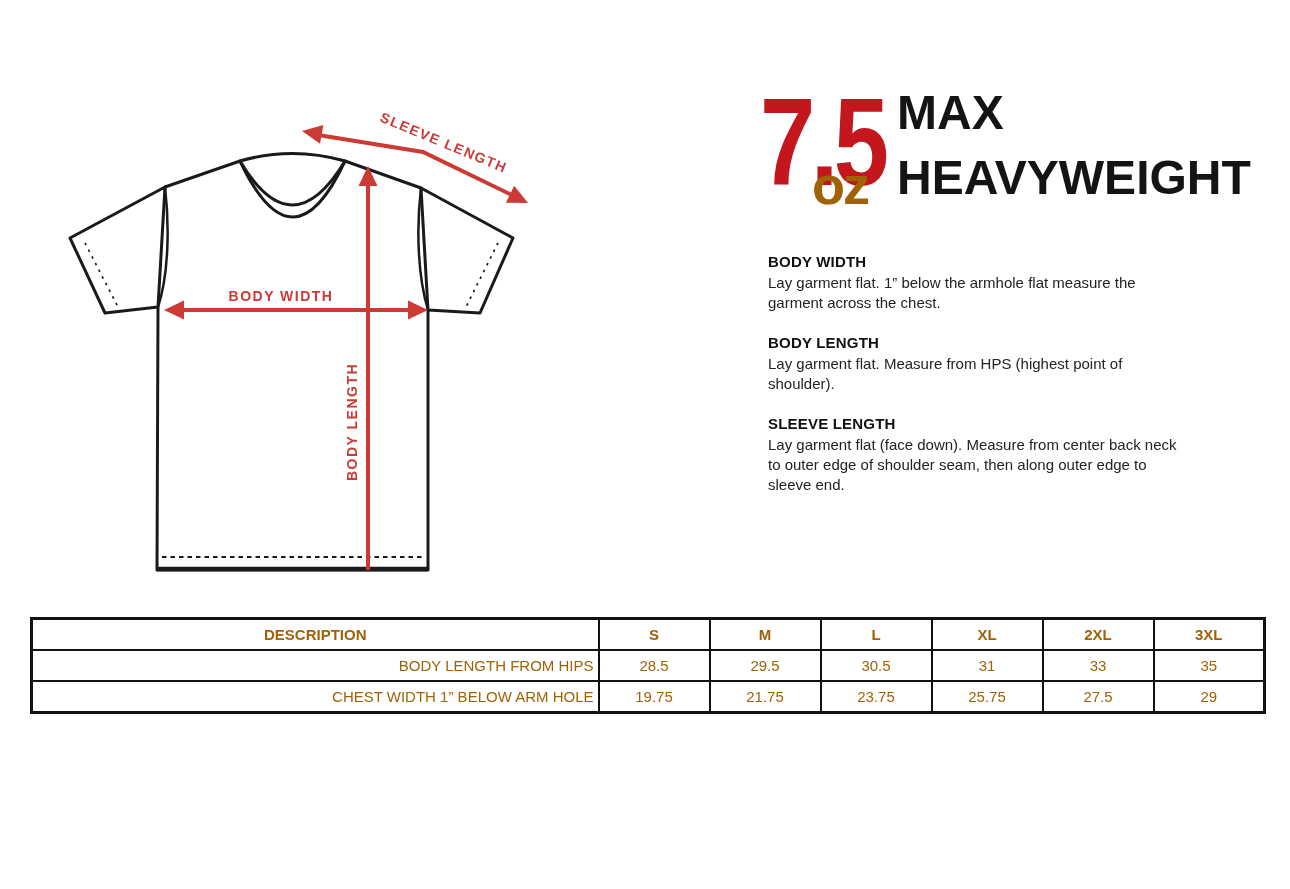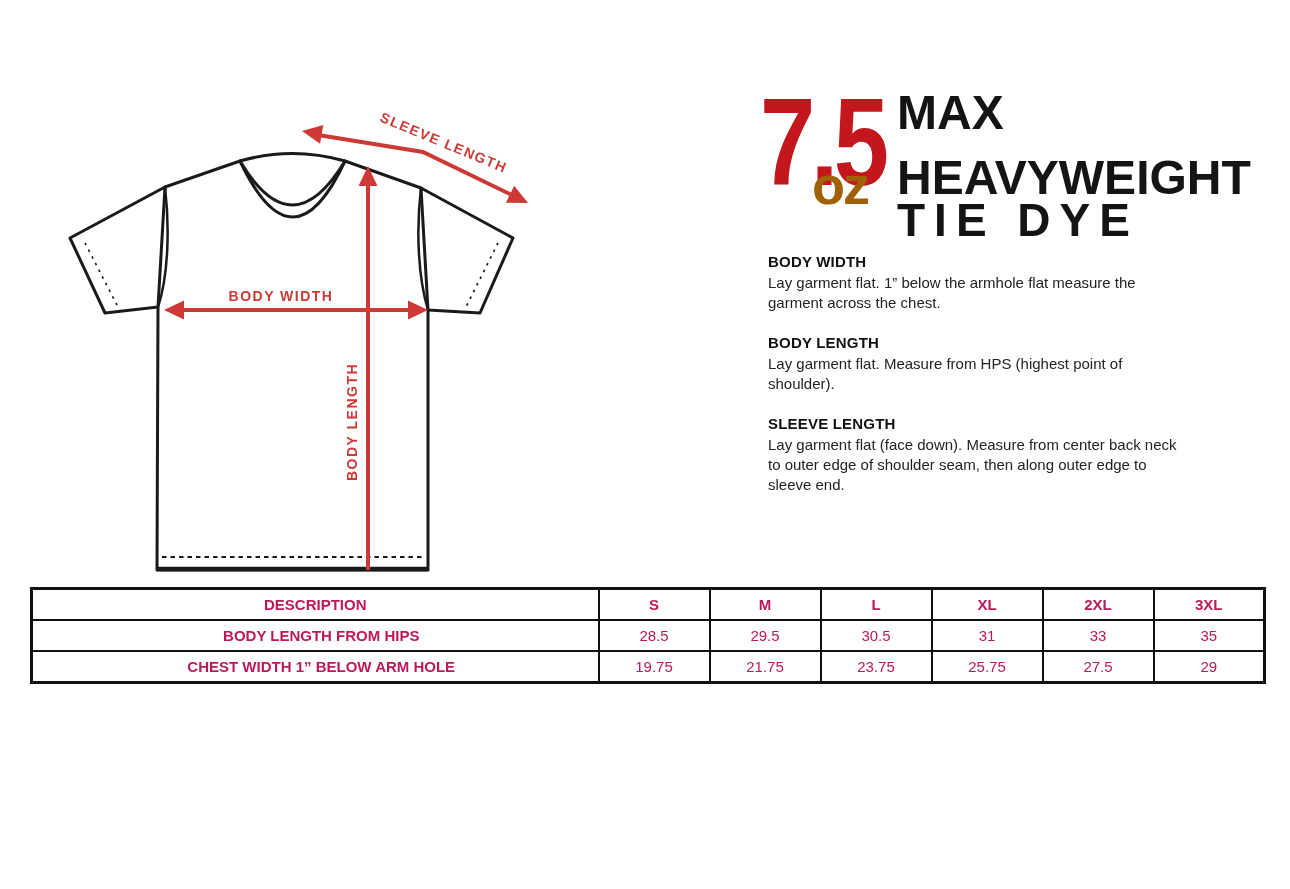--- a/index.html
+++ b/index.html
@@ -56,38 +56,38 @@
     margin:0;font-size:15px;line-height:20px;color:#232323;
   }
   .spec-line{
     position:absolute;left:768px;top:521px;
     font-size:27px;font-weight:bold;color:#111;
     white-space:nowrap;
   }
   .spec-line .divider{margin:0 15px;}
   
   .size-table{
-    position:absolute;left:30px;top:587px;width:1233px;
+    position:absolute;left:30px;top:617px;width:1233px;
     border-collapse:collapse;
     table-layout:fixed;
-    font-size:15px;color:#be185d;padding-left:20px;
+    font-size:15px;color:#a16207;padding-left:20px;
   }
   .size-table th,.size-table td{
     border:2px solid #111;
     height:29px;
     padding:0 4px;
     text-align:center;
     vertical-align:middle;
     overflow:hidden;
     white-space:nowrap;
   }
   .size-table{border:3px solid #111;}
   .size-table th{font-weight:bold;}
   .size-table td.desc{
-    text-align:center;font-weight:bold;padding-left:16px;
+    text-align:right;font-weight:normal;padding-left:16px;
   }
   .size-table td.val{font-weight:normal;}
 </style>
 </head>
 <body>
 
 <div class="canvas">
 
   <svg class="diagram-svg" viewBox="0 0 600 600" aria-hidden="true">
 
@@ -122,21 +122,20 @@
     <text x="281" y="301" text-anchor="middle">BODY WIDTH</text>
     <text transform="translate(357,422) rotate(-90)" text-anchor="middle">BODY LENGTH</text>
     <text transform="translate(379,121) rotate(22.5)" text-anchor="start">SLEEVE LENGTH</text>
   </svg>
 
   <div class="logo-number">7.5</div>
   <div class="logo-unit">oz</div>
   <div class="logo-title">
     <div class="l1">MAX</div>
     <div class="l2">HEAVYWEIGHT</div>
-    <div class="l3">TIE DYE</div>
   </div>
 
   <div class="guide">
     <div class="sec">
       <h3>BODY WIDTH</h3>
       <p>Lay garment flat. 1” below the armhole flat measure the garment across the chest.</p>
     </div>
     <div class="sec">
       <h3>BODY LENGTH</h3>
       <p>Lay garment flat. Measure from HPS (highest point of shoulder).</p>

